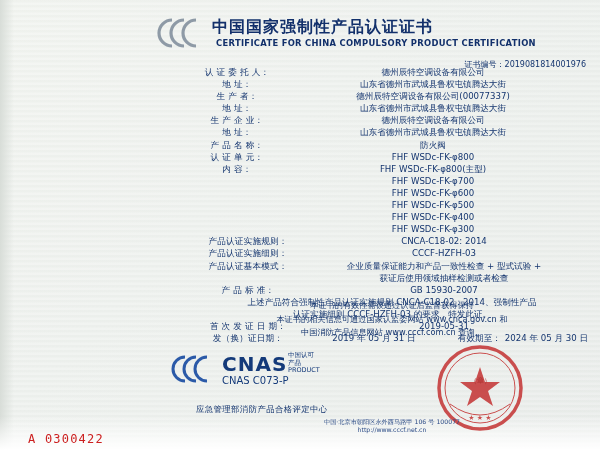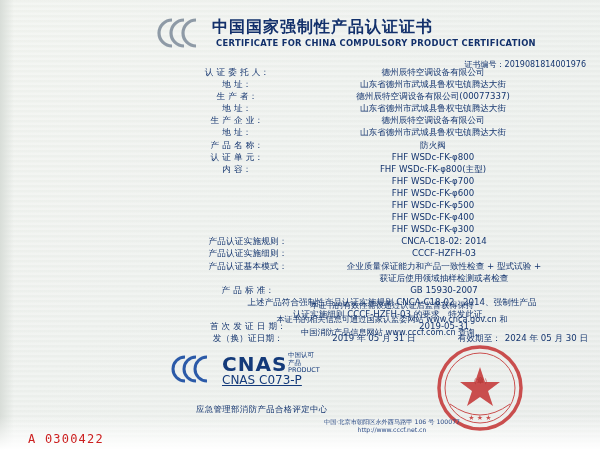--- a/index.html
+++ b/index.html
@@ -54,21 +54,21 @@
   
   .notes{
     position:absolute;left:196px;top:299px;width:392px;
     text-align:center;color:#14356f;font-size:8.2px;line-height:13.5px;
   }
 
   
   .ccc-bottom{position:absolute;left:168px;top:352px;width:46px;height:34px;}
   .cnas{position:absolute;left:222px;top:352px;color:#143a7a;}
   .cnas .big{font-size:20px;font-weight:bold;letter-spacing:1px;font-family:"DejaVu Sans","Liberation Sans",sans-serif;}
-  .cnas .sm{font-size:12px;line-height:7.6px;margin-top:1px;text-decoration:underline;}
+  .cnas .sm{font-size:10px;line-height:7.6px;margin-top:1px;}
   .cn-prod{position:absolute;left:288px;top:352px;color:#143a7a;font-size:6.5px;line-height:7.6px;}
 
   
   .seal{position:absolute;left:432px;top:340px;width:96px;height:96px;}
   .seal svg{display:block;opacity:.82}
   .seal-txt{position:absolute;left:470px;top:376px;font-size:7px;color:#b03232;}
 
   .footer-org{
     position:absolute;left:196px;top:404px;width:392px;text-align:left;
     color:#14356f;font-size:8.4px;letter-spacing:.4px;

